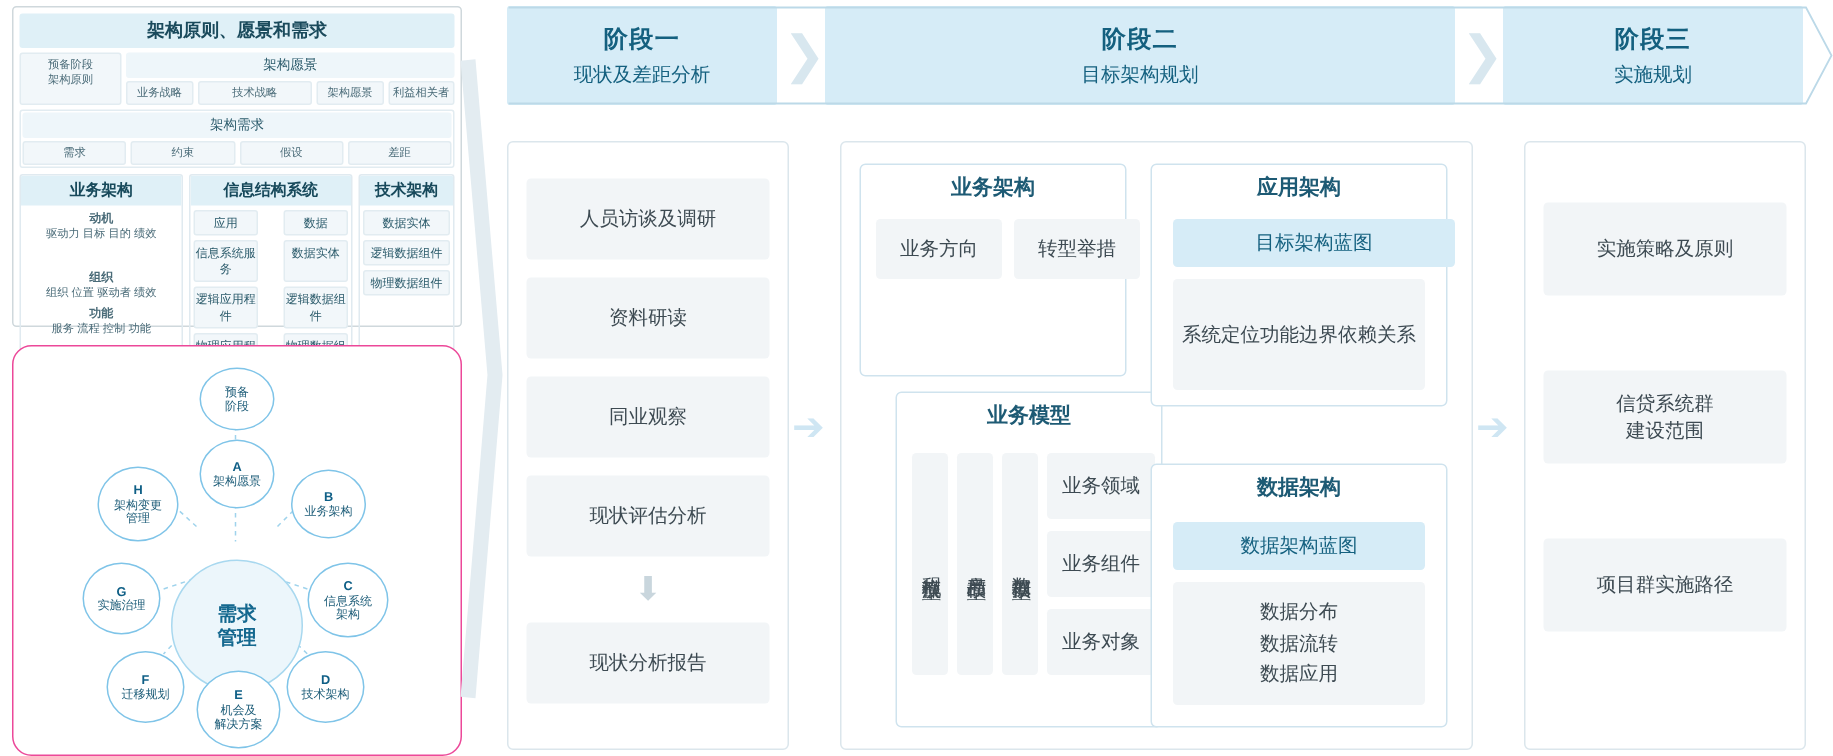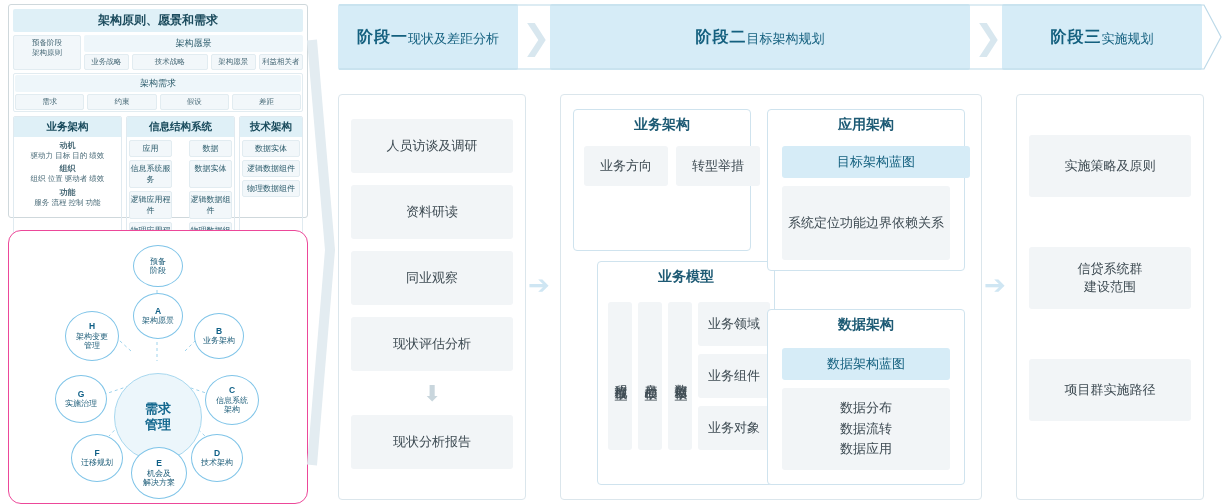--- a/index.html
+++ b/index.html
@@ -37,21 +37,21 @@
   .cyc b{font-size:8.5px;color:#0f5f86;display:block;}
   .center{position:absolute;width:86px;height:86px;border-radius:50%;background:#ecf6fb;border:1px solid #a8d8ef;display:flex;align-items:center;justify-content:center;text-align:center;color:#14688f;font-weight:bold;font-size:13px;line-height:1.2;}
 
   
   .bigarrow{position:absolute;left:306px;top:0;width:32px;height:504px;}
 
   
   .right{position:absolute;left:338px;top:0;width:884px;height:504px;}
 
   .phase-bar{position:absolute;top:4px;left:0;width:884px;height:66px;}
-  .phase{position:absolute;top:0;height:66px;background:#d6ecf7;color:#14607f;display:flex;flex-direction:row;align-items:center;justify-content:center;border-radius:2px;}
+  .phase{position:absolute;top:0;height:66px;background:#d6ecf7;color:#14607f;display:flex;flex-direction:column;align-items:center;justify-content:center;border-radius:2px;}
   .phase .t1{font-size:16px;font-weight:bold;letter-spacing:1px;}
   .phase .t2{font-size:13px;margin-top:4px;}
   .chev{position:absolute;top:12px;width:26px;height:42px;color:#d8e7ef;font-size:34px;line-height:42px;text-align:center;font-family:"DejaVu Sans",sans-serif;}
 
   .col-card{position:absolute;border:1px solid #dbe6ec;border-radius:4px;background:#fff;}
   .pill{background:#f2f5f7;border-radius:3px;color:#3d4a52;font-size:13px;display:flex;align-items:center;justify-content:center;text-align:center;line-height:1.3;}
 
   .grp{position:absolute;border:1px solid #cfe3ee;border-radius:4px;background:#fff;}
   .grp-title{text-align:center;font-weight:bold;font-size:14px;color:#1d5a74;padding-top:6px;}
   .hl{background:#d6ecf7;color:#14607f;}
@@ -99,21 +99,21 @@
         </div>
       </div>
 
       <div class="grid3">
 
         <div class="col">
           <div class="col-h">业务架构</div>
           <div class="col-b">
             <div class="miniplain" style="font-weight:bold;">动机</div>
             <div class="tiny">驱动力 目标 目的 绩效</div>
-            <div class="miniplain" style="font-weight:bold;margin-top:2px;">组织</div>
+            <div class="miniplain" style="font-weight:bold;margin-top:18px;">组织</div>
             <div class="tiny">组织 位置 驱动者 绩效</div>
             <div class="miniplain" style="font-weight:bold;margin-top:2px;">功能</div>
             <div class="tiny">服务 流程 控制 功能</div>
           </div>
         </div>
 
         <div class="col">
           <div class="col-h">信息结构系统</div>
           <div class="col-b">
             <div class="twocol">

